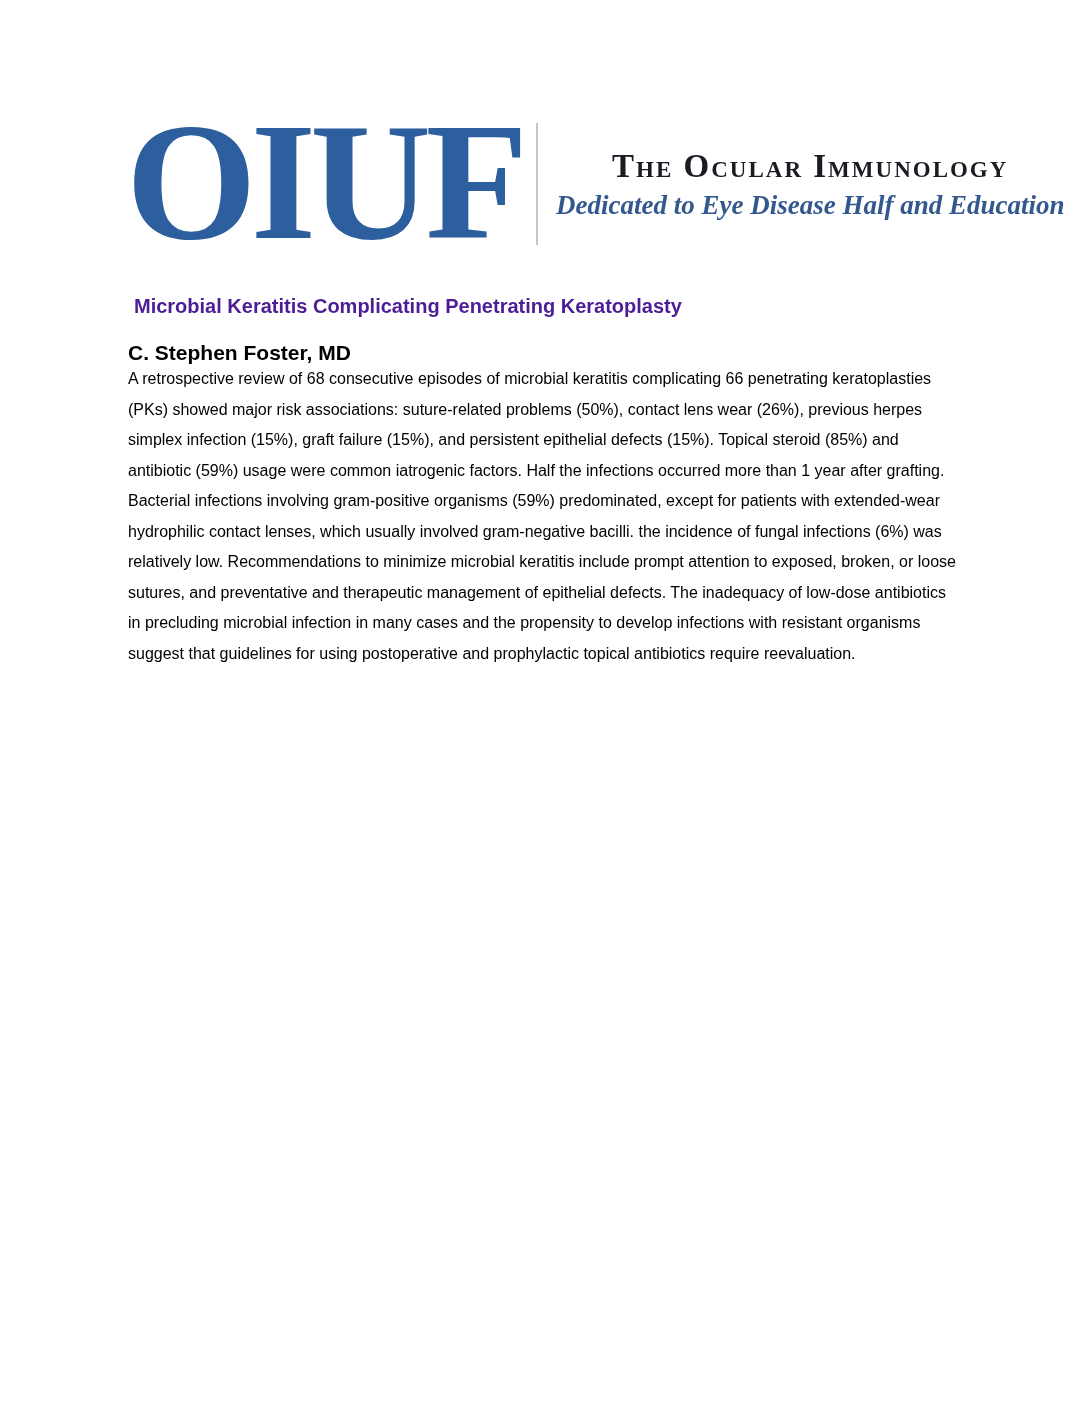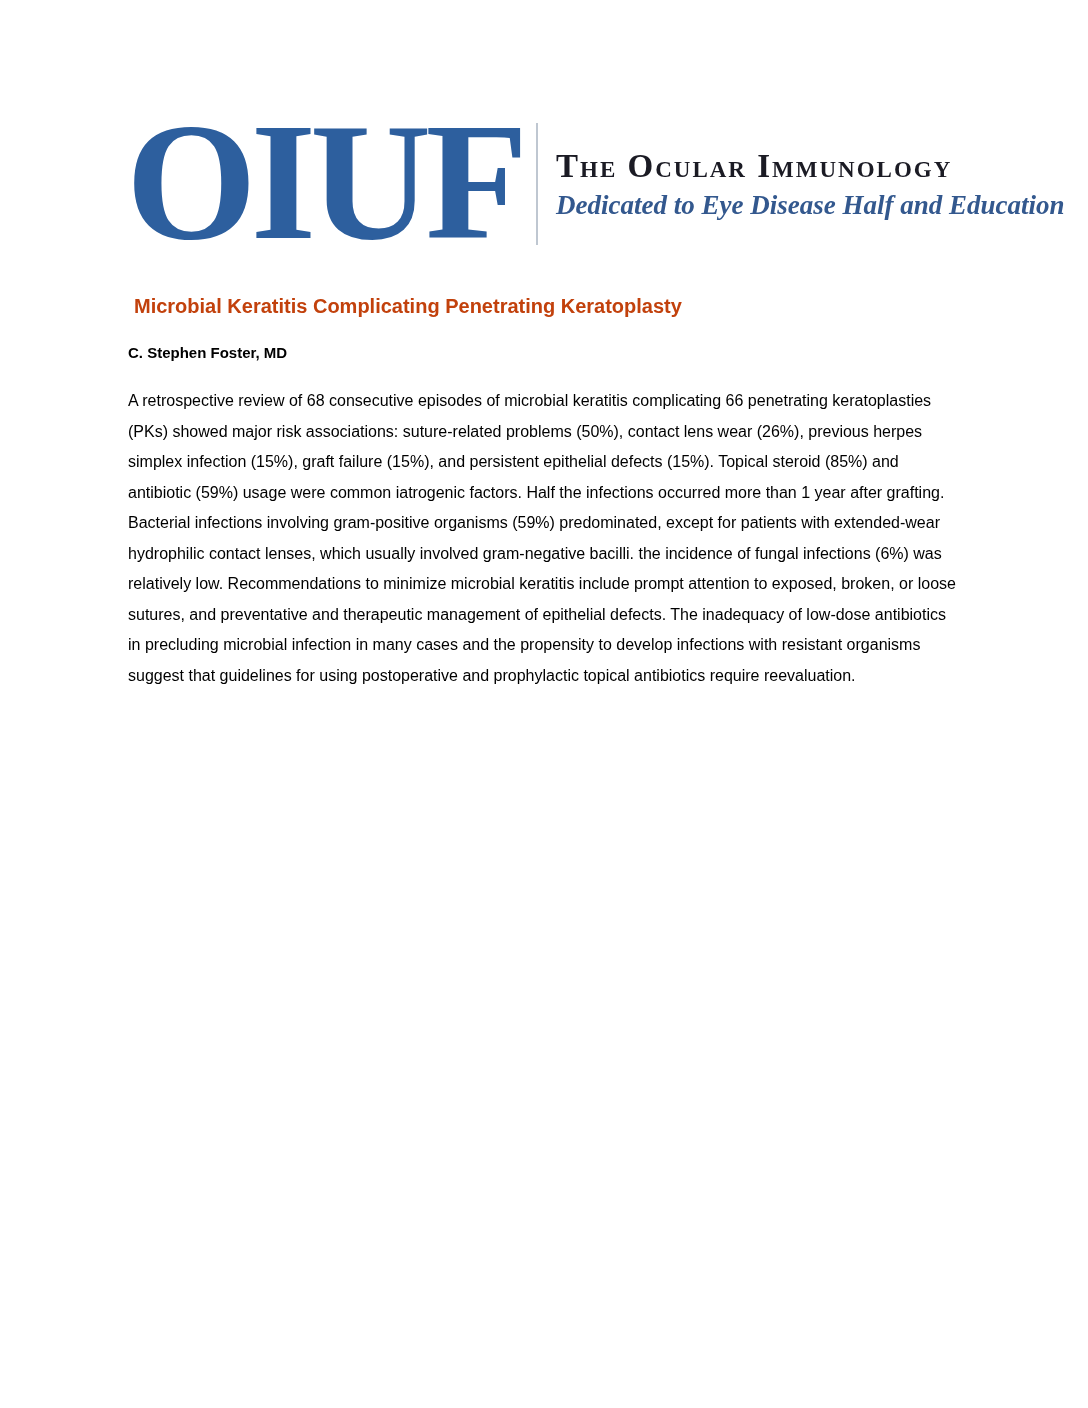--- a/index.html
+++ b/index.html
@@ -39,20 +39,21 @@
     width: 2px;
     height: 122px;
     background: #bfc7d1;
     margin: 0 18px 0 14px;
     align-self: center;
   }
   .logo-text {
     display: flex;
     flex-direction: column;
     justify-content: center;
+    align-items: center;
   }
   .logo-name {
     font-family: "Liberation Serif", serif;
     font-weight: bold;
     font-variant: small-caps;
     font-size: 33px;
     line-height: 34px;
     letter-spacing: 2px;
     color: #1b1b24;
     white-space: nowrap;
@@ -70,38 +71,38 @@
 
   
   .article-title {
     position: absolute;
     left: 134px;
     top: 294px;
     margin: 0;
     font-size: 20px;
     font-weight: bold;
     line-height: 24px;
-    color: #c2410c;
+    color: #4c1d95;
     white-space: nowrap;
   }
   .article-author {
     position: absolute;
     left: 128px;
     top: 343px;
     margin: 0;
-    font-size: 15px;
+    font-size: 21px;
     font-weight: bold;
     line-height: 20px;
     color: #000000;
     text-align: center;
   }
   .article-abstract {
     position: absolute;
     left: 128px;
-    top: 386px;
+    top: 364px;
     width: 832px;
     margin: 0;
     font-size: 16px;
     line-height: 30.5px;
     color: #000000;
     text-align: left;
   }
 </style>
 </head>
 <body>

